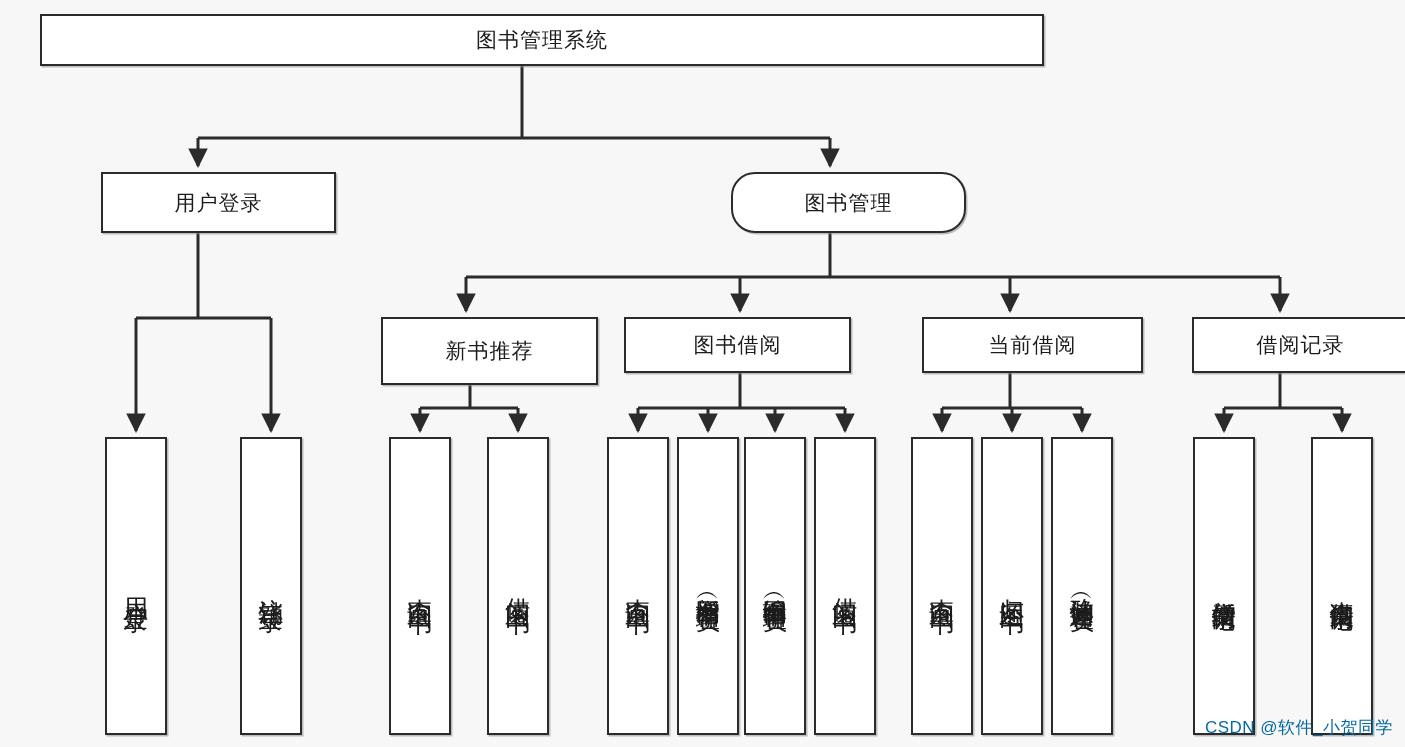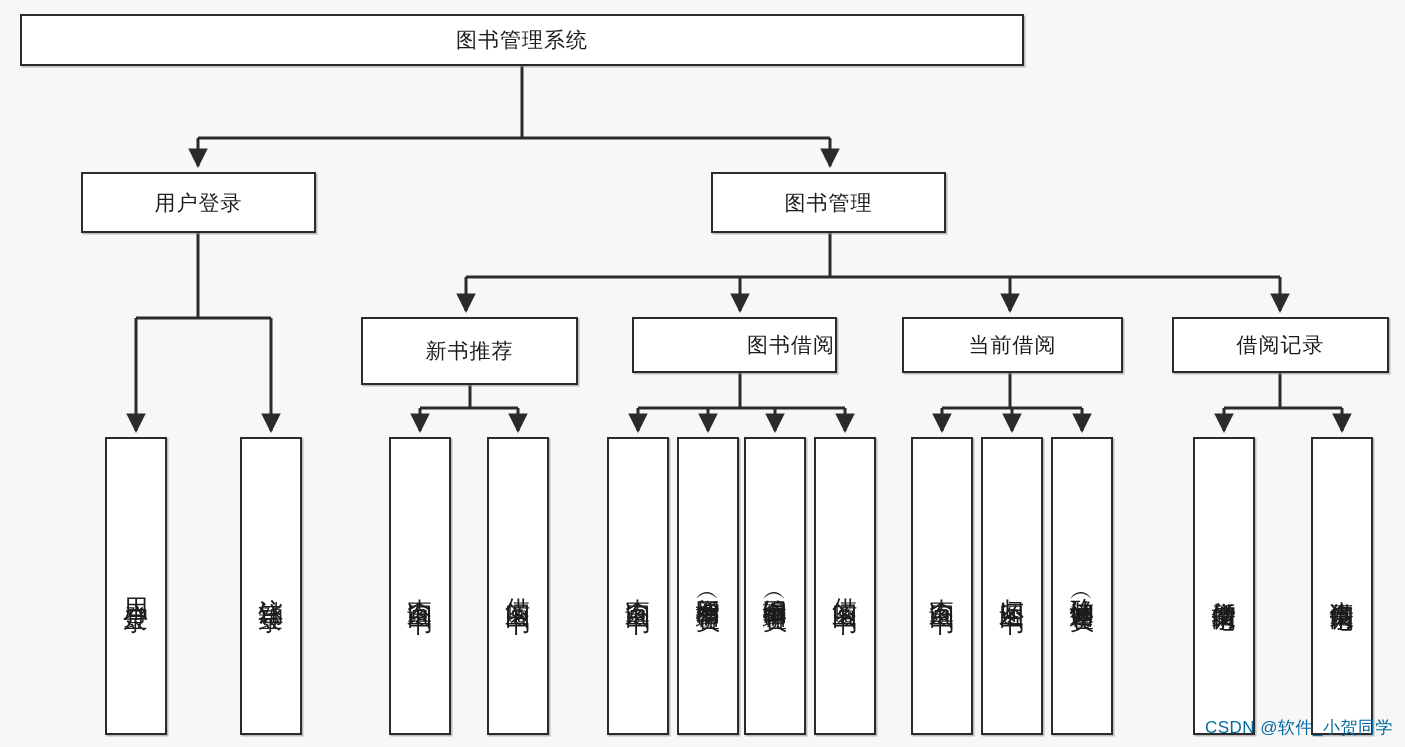--- a/index.html
+++ b/index.html
@@ -32,20 +32,21 @@
     border: 2px solid #2b2b2b;
     box-shadow: 1.5px 1.5px 0 0 rgba(140,140,140,0.55);
     display: flex;
     align-items: center;
     justify-content: center;
     color: #1c1c1c;
   }
   .node.horiz {
     font-size: 21px;
     letter-spacing: 1px;
+    margin-left: 20px;
   }
   .node.vert {
     align-items: center;
     justify-content: center;
     padding: 4px 0;
   }
   .vert .vlabel {
     writing-mode: vertical-rl;
     text-orientation: upright;
     font-size: 25px;
@@ -123,28 +124,28 @@
     </g>
   </svg>
 
   <div class="node horiz" style="left:20px; top:14px; width:1004px; height:52px;">
     <span>图书管理系统</span>
   </div>
 
   <div class="node horiz" style="left:81px; top:172px; width:235px; height:61px;">
     <span>用户登录</span>
   </div>
-  <div class="node horiz" style="left:711px; top:172px; width:235px; height:61px;">
+  <div class="node horiz" style="left:711px; top:172px; width:235px; height:61px;border-radius:24px;">
     <span>图书管理</span>
   </div>
 
   <div class="node horiz" style="left:361px; top:317px; width:217px; height:68px;">
     <span>新书推荐</span>
   </div>
-  <div class="node horiz" style="left:632px; top:317px; width:205px; height:56px;justify-content:flex-end;">
+  <div class="node horiz" style="left:604px; top:317px; width:227px; height:56px;">
     <span>图书借阅</span>
   </div>
   <div class="node horiz" style="left:902px; top:317px; width:221px; height:56px;">
     <span>当前借阅</span>
   </div>
   <div class="node horiz" style="left:1172px; top:317px; width:217px; height:56px;">
     <span>借阅记录</span>
   </div>
 
   <div class="node vert" style="left:105px; top:437px; width:62px; height:298px;">

